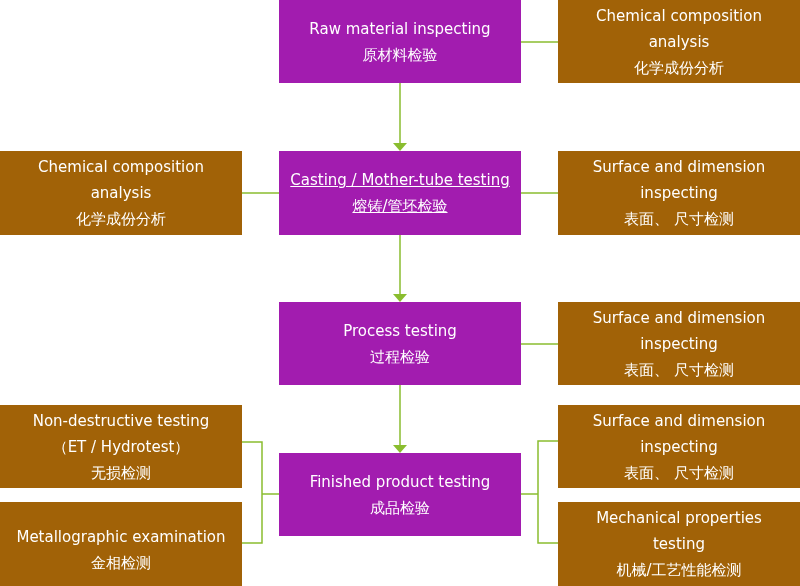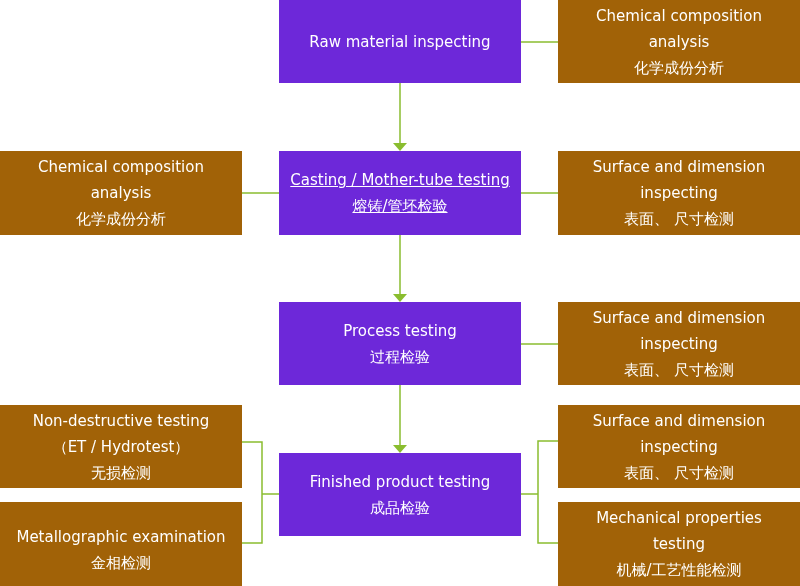--- a/index.html
+++ b/index.html
@@ -1,20 +1,20 @@
 <!DOCTYPE html>
 <html><head>
 <meta charset="utf-8">
 <style>
   html, body { margin: 0; padding: 0; background: #ffffff; }
   body { width: 800px; height: 586px; position: relative; overflow: hidden;
          font-family: "DejaVu Sans", "Liberation Sans", sans-serif; }
   .box { position: absolute; display: flex; flex-direction: column; justify-content: center;
          align-items: center; text-align: center; color: #ffffff; box-sizing: border-box; }
-  .green { background: #6d28d9; width: 242px; left: 279px; }
+  .green { background: #a21caf; width: 242px; left: 279px; }
   .blue { background: #a16207; width: 242px; }
   .left { left: 0; }
   .right { left: 558px; }
   .line { font-size: 15px; line-height: 26px; white-space: nowrap; }
   svg.connectors { position: absolute; left: 0; top: 0; }
 </style>
 </head>
 <body>
 
 <svg class="connectors" width="800" height="586">
@@ -37,20 +37,21 @@
   </g>
   <g fill="#8abd2f">
     <polygon points="393,143 407,143 400,151"></polygon>
     <polygon points="393,294 407,294 400,302"></polygon>
     <polygon points="393,445 407,445 400,453"></polygon>
   </g>
 </svg>
 
 <div class="box green" style="top:0;height:83px;">
   <div class="line">Raw material inspecting</div>
+  <div class="line">原材料检验</div>
 </div>
 <div class="box green" style="top:151px;height:84px;text-decoration:underline;">
   <div class="line">Casting / Mother-tube testing</div>
   <div class="line">熔铸/管坯检验</div>
 </div>
 <div class="box green" style="top:302px;height:83px;text-align:right;">
   <div class="line">Process testing</div>
   <div class="line">过程检验</div>
 </div>
 <div class="box green" style="top:453px;height:83px;">

